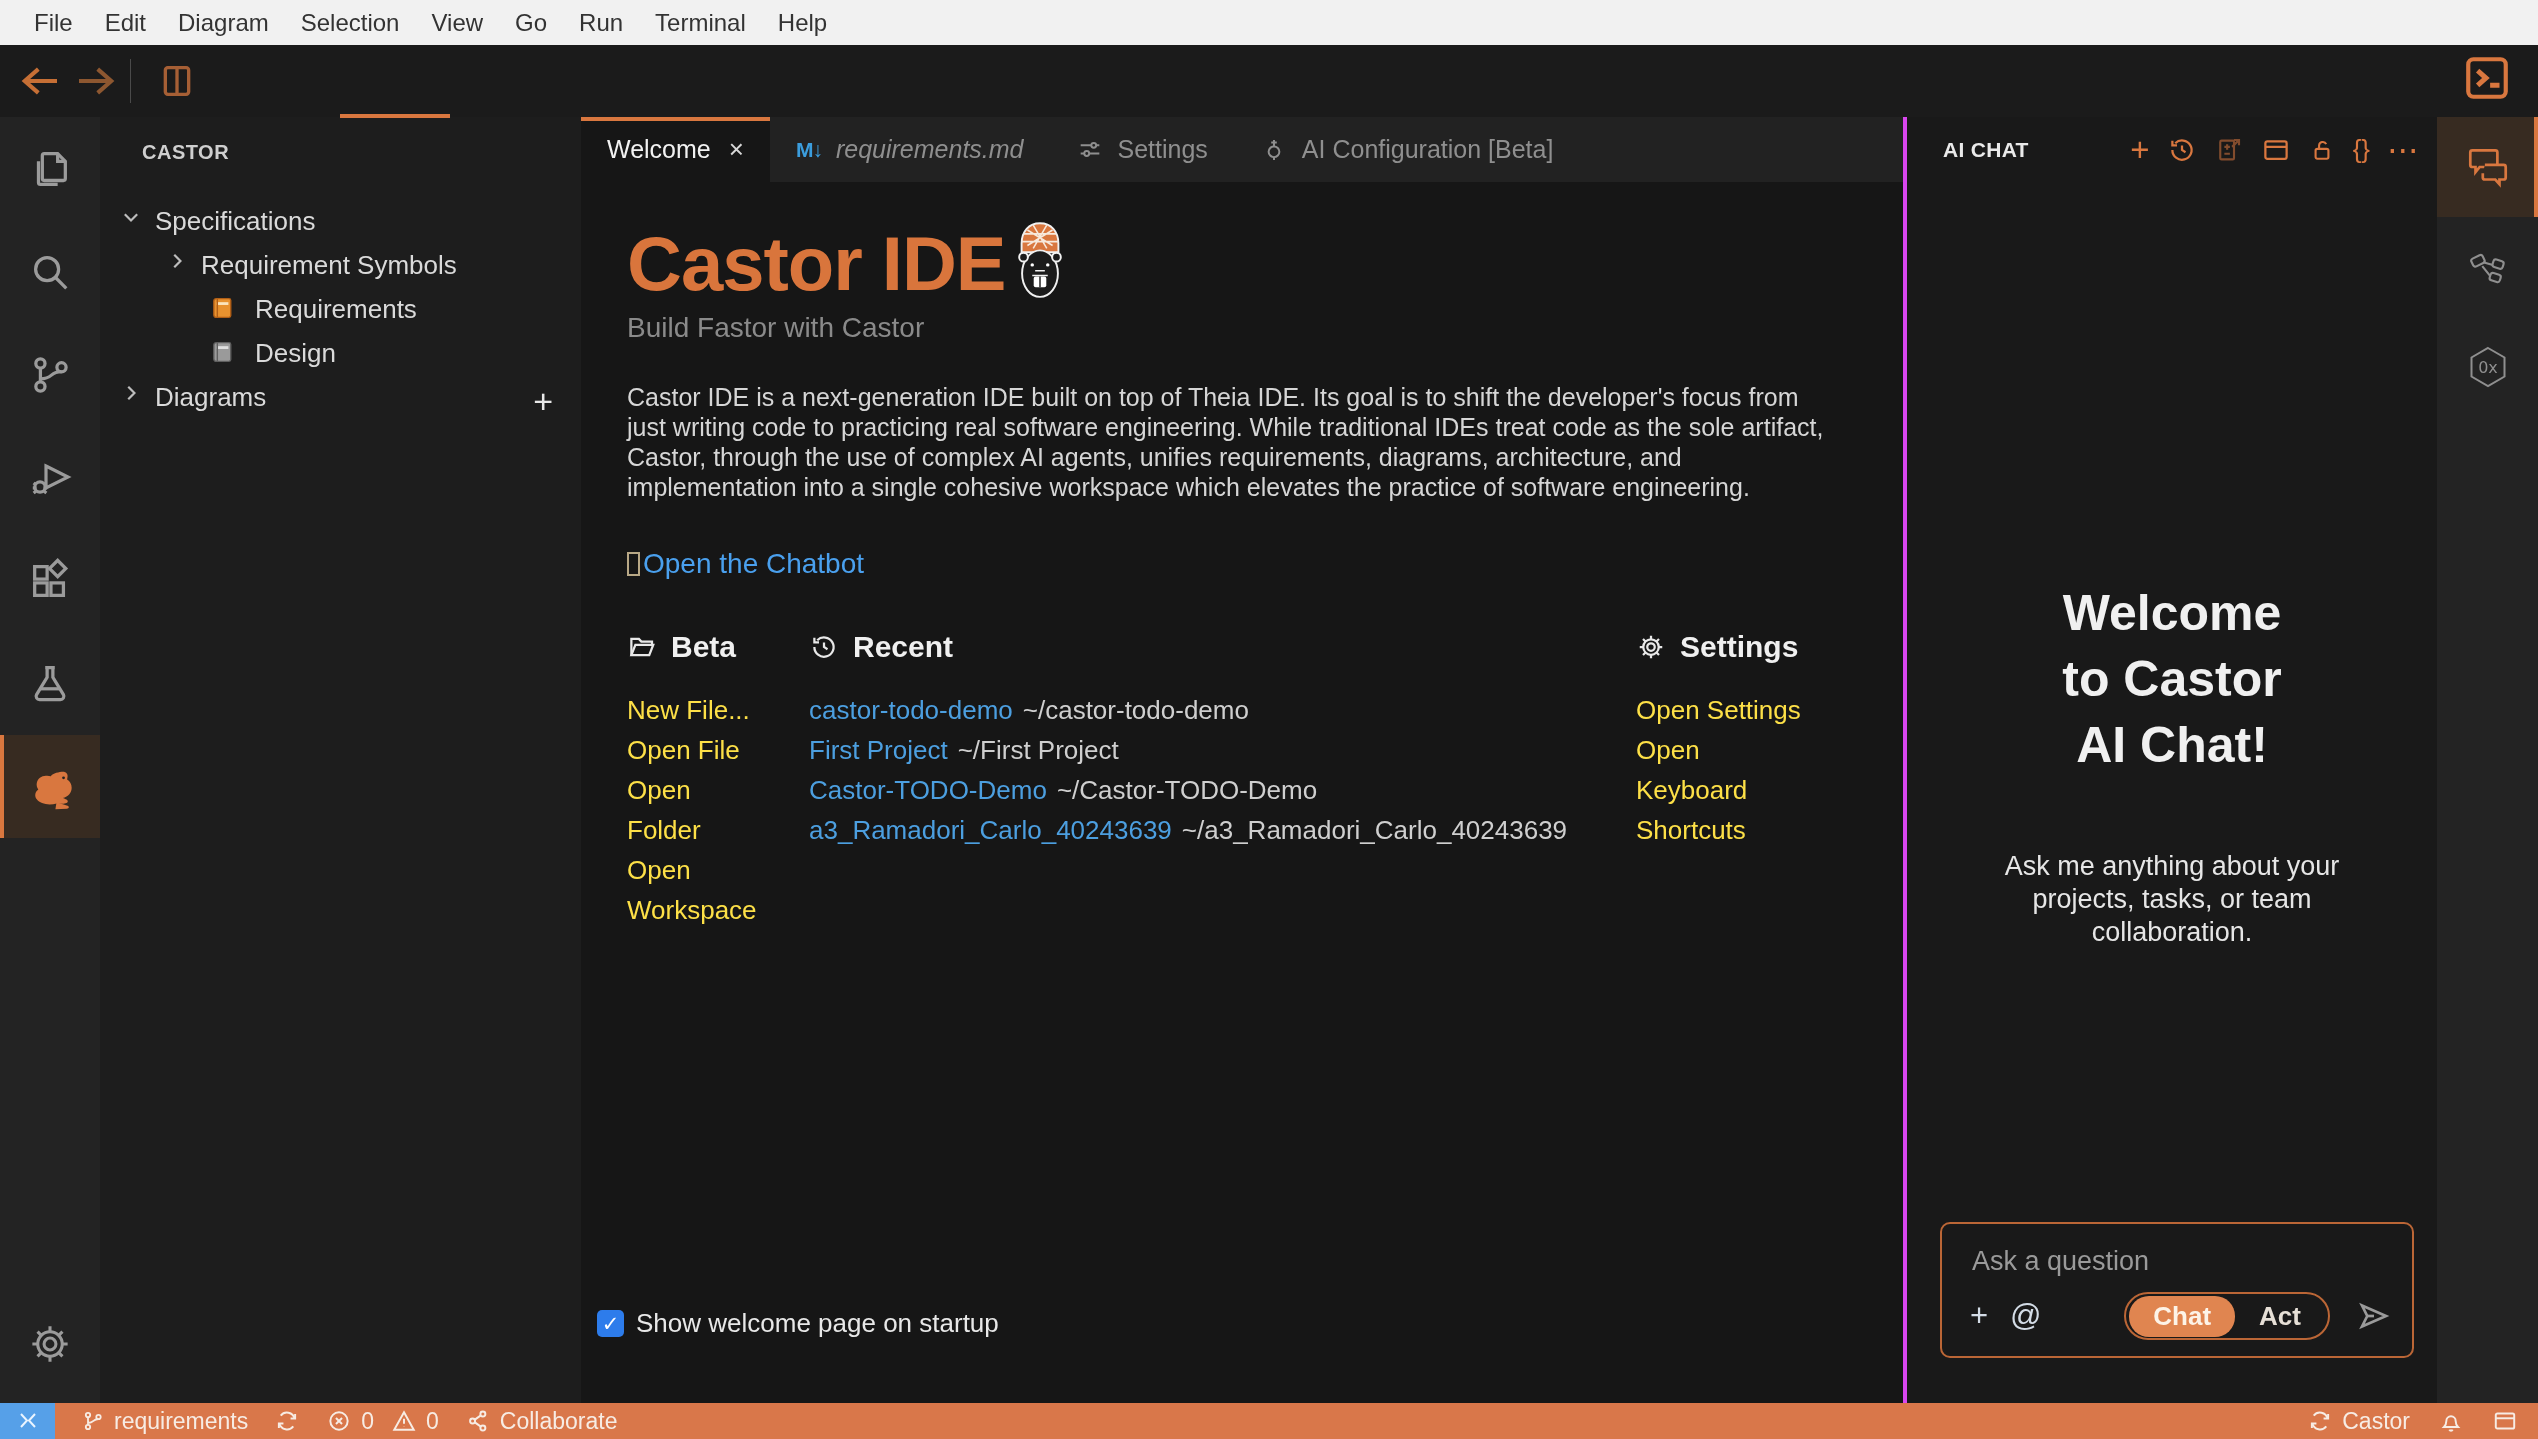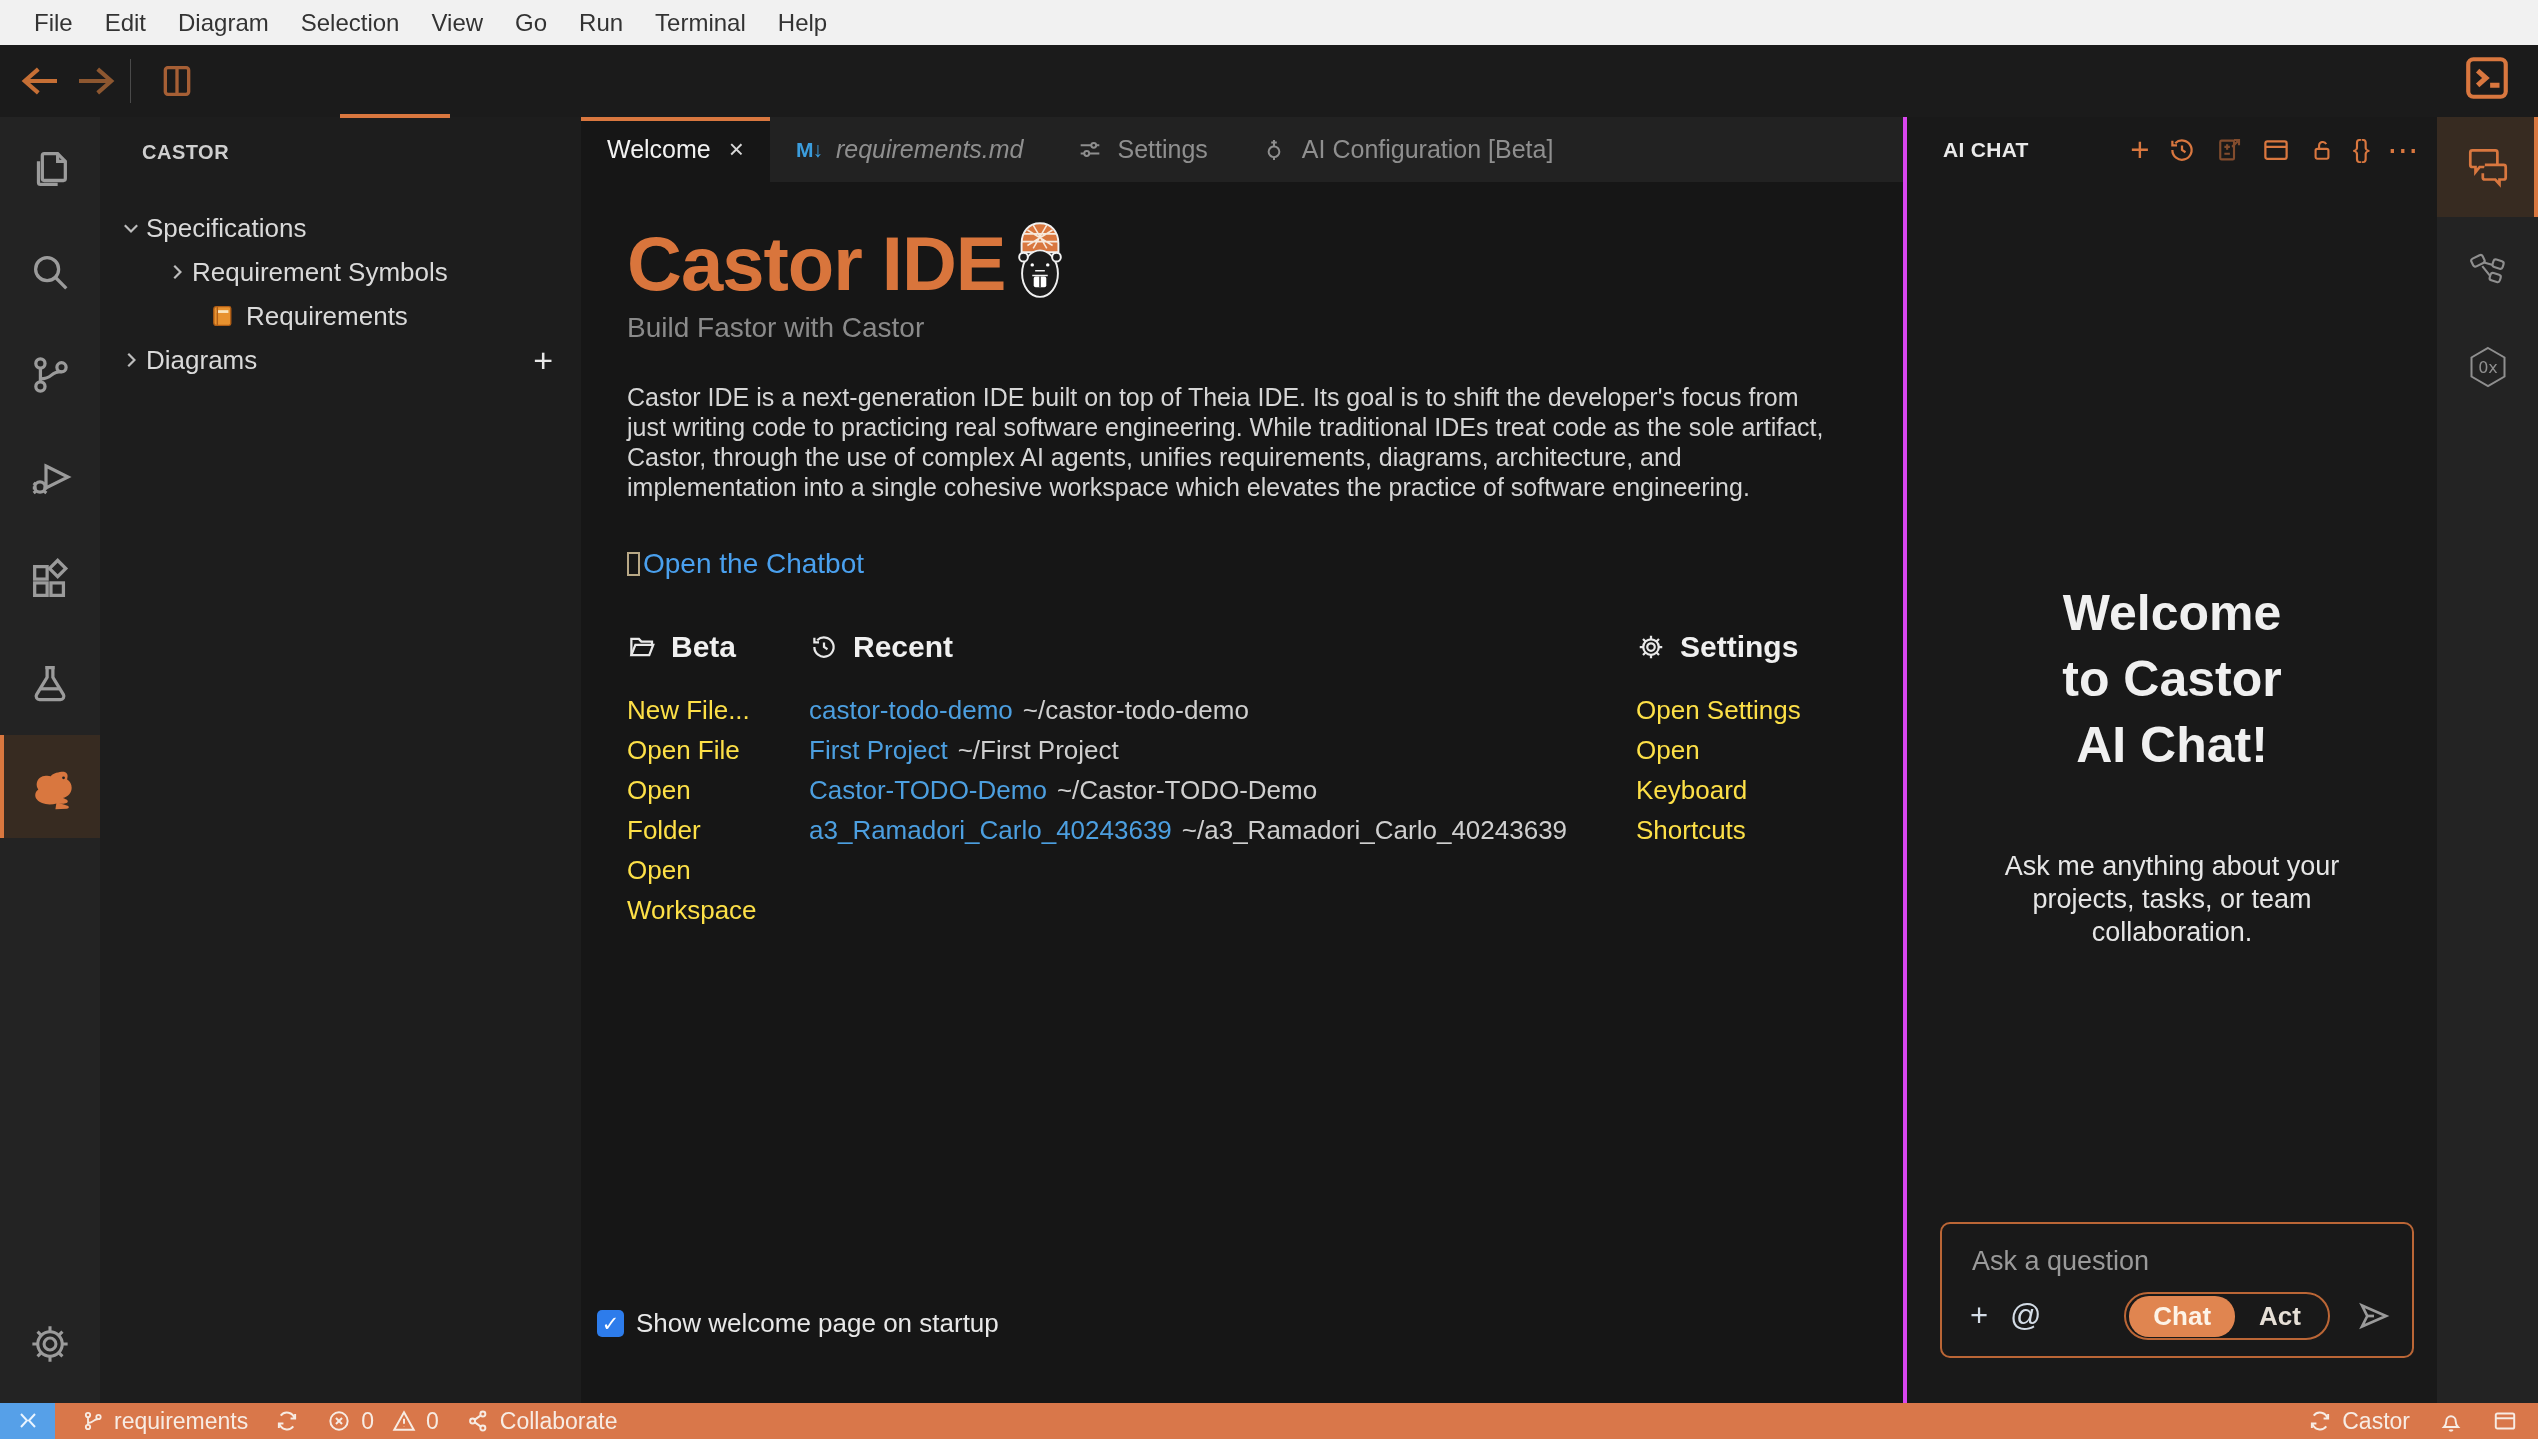--- a/index.html
+++ b/index.html
@@ -29,21 +29,21 @@
   .ab-item.bottom { margin-top:auto; margin-bottom:8px; }
 
   .right-activitybar { width:101px; background:#232323; display:flex; flex-direction:column; align-items:center; }
   .rab-item { width:101px; height:100px; display:flex; align-items:center; justify-content:center; color:#8f8f8f; position:relative; }
   .rab-item.active { background:#372b21; color:#d9773f; }
   .rab-item.active::before { content:""; position:absolute; right:0; top:0; bottom:0; width:4px; background:#d9773f; }
 
   
   .sidebar { width:481px; background:#1d1d1d; padding-top:24px; position:relative; }
   .sidebar-title { font-size:20px; font-weight:bold; letter-spacing:.5px; color:#cfcfcf; padding-left:42px; margin-bottom:42px; }
-  .tree-row { height:44px; display:flex; align-items:center; font-size:26px; color:#dadada; position:relative; }
+  .tree-row { height:44px; display:flex; align-items:flex-start; font-size:26px; color:#dadada; position:relative;gap:9px; }
   .tree-row .chev { width:30px; display:flex; justify-content:center; color:#bdbdbd; }
   .tree-row .book { margin-right:10px; display:flex; }
   .lv0 { padding-left:16px; }
   .lv1 { padding-left:62px; }
   .lv2 { padding-left:108px; }
   .tree-action { position:absolute; right:28px; font-size:34px; font-weight:300; color:#e8e8e8; }
 
   
   .editor-group { flex:1; display:flex; flex-direction:column; background:#161616; min-width:0; }
   .tabbar { height:65px; background:#222222; display:flex; flex-shrink:0; }
@@ -257,20 +257,30 @@
       <span class="book icon">
         <svg width="28" height="28" viewBox="0 0 24 24">
             <path fill="#e8922f" stroke="#b05e16" stroke-width="1.2" d="M7 4h11a1.5 1.5 0 0 1 1.5 1.5v13A1.5 1.5 0 0 1 18 20H7a2 2 0 0 1-2-2V6a2 2 0 0 1 2-2z"></path>
             <path fill="#fbe5bd" d="M7.5 7h10v2.4h-10z"></path>
             <path stroke="#b05e16" stroke-width="1.2" d="M8 4v16"></path>
           </svg>
       </span>
       <span>Requirements</span>
     </div>
 
+    <div class="tree-row lv2">
+      <span class="book icon">
+        <svg width="28" height="28" viewBox="0 0 24 24">
+            <path fill="#9a9a9a" stroke="#5f5f5f" stroke-width="1.2" d="M7 4h11a1.5 1.5 0 0 1 1.5 1.5v13A1.5 1.5 0 0 1 18 20H7a2 2 0 0 1-2-2V6a2 2 0 0 1 2-2z"></path>
+            <path fill="#e0e0e0" d="M7.5 7h10v2.4h-10z"></path>
+            <path stroke="#5f5f5f" stroke-width="1.2" d="M8 4v16"></path>
+          </svg>
+      </span>
+      <span>Design</span>
+    </div>
 
     <div class="tree-row lv0">
       <span class="chev icon">
         <svg width="22" height="22" viewBox="0 0 16 16" fill="none" stroke="currentColor" stroke-width="1.6">
             <path d="m6 3.5 4.5 4.5L6 12.5"></path>
           </svg>
       </span>
       <span>Diagrams</span>
       <span class="tree-action">+</span>
     </div>

